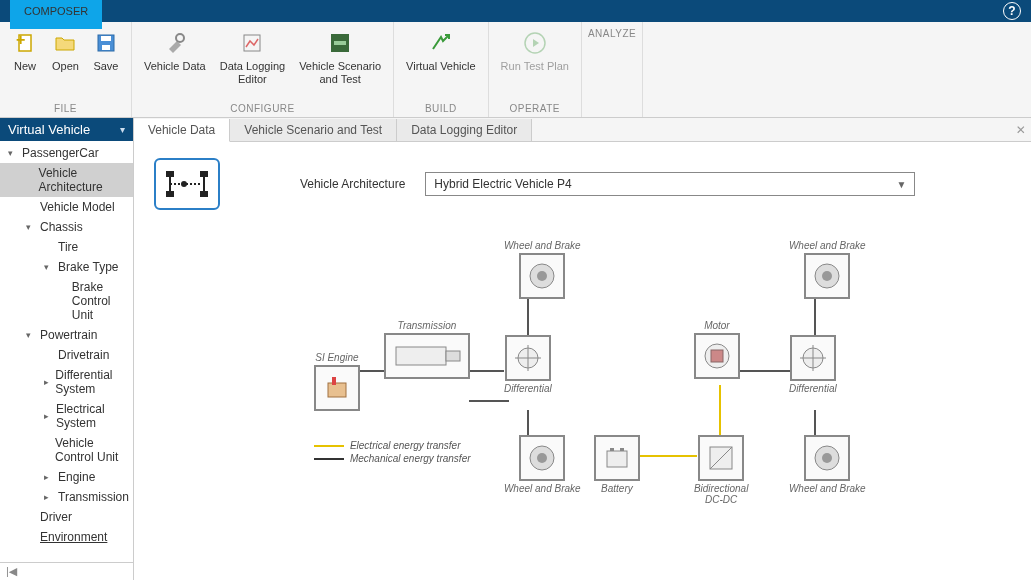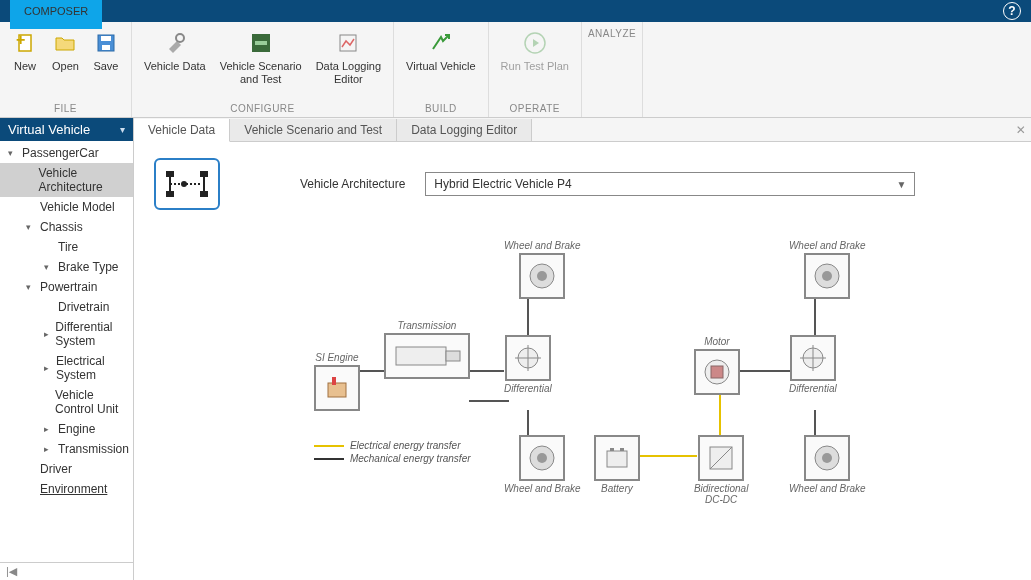--- a/index.html
+++ b/index.html
@@ -108,36 +108,36 @@
           <svg width="24" height="24">
               <path d="M6 18 L14 10 L18 14 L10 22" fill="#aaa"></path>
               <circle cx="17" cy="7" r="4" fill="none" stroke="#888" stroke-width="2"></circle>
             </svg>
         </div>
         <div class="lbl">Vehicle Data</div>
       </div>
       <div class="ribbon-btn">
         <div class="icon-box">
           <svg width="24" height="24">
+              <rect x="4" y="4" width="16" height="16" fill="none" stroke="#888"></rect>
+              <path d="M6 16 L10 10 L14 14 L18 8" fill="none" stroke="#d66" stroke-width="1.5"></path>
+            </svg>
+        </div>
+        <div class="lbl" style="white-space:pre-line">Data Logging
+Editor</div>
+      </div>
+      <div class="ribbon-btn">
+        <div class="icon-box">
+          <svg width="24" height="24">
               <rect x="3" y="3" width="18" height="18" fill="#3a6a3a"></rect>
               <rect x="6" y="10" width="12" height="4" fill="#9c9"></rect>
             </svg>
         </div>
         <div class="lbl" style="white-space:pre-line">Vehicle Scenario
 and Test</div>
-      </div>
-      <div class="ribbon-btn">
-        <div class="icon-box">
-          <svg width="24" height="24">
-              <rect x="4" y="4" width="16" height="16" fill="none" stroke="#888"></rect>
-              <path d="M6 16 L10 10 L14 14 L18 8" fill="none" stroke="#d66" stroke-width="1.5"></path>
-            </svg>
-        </div>
-        <div class="lbl" style="white-space:pre-line">Data Logging
-Editor</div>
       </div>
     </div>
     <div class="ribbon-group-label">CONFIGURE</div>
   </div>
 
   <div class="ribbon-group">
     <div class="ribbon-buttons">
       <div class="ribbon-btn">
         <div class="icon-box">
           <svg width="24" height="24">
@@ -194,20 +194,24 @@
           <span class="tree-toggle">▾</span>
           <span>Chassis</span>
         </div>
         <div class="tree-item" style="padding-left: 44px;">
           <span class="tree-toggle"></span>
           <span>Tire</span>
         </div>
         <div class="tree-item" style="padding-left: 44px;">
           <span class="tree-toggle">▾</span>
           <span>Brake Type</span>
+        </div>
+        <div class="tree-item" style="padding-left: 62px;">
+          <span class="tree-toggle"></span>
+          <span>Brake Control Unit</span>
         </div>
         <div class="tree-item" style="padding-left: 26px;">
           <span class="tree-toggle">▾</span>
           <span>Powertrain</span>
         </div>
         <div class="tree-item" style="padding-left: 44px;">
           <span class="tree-toggle"></span>
           <span>Drivetrain</span>
         </div>
         <div class="tree-item" style="padding-left: 44px;">
@@ -326,21 +330,21 @@
           <div class="box">
               <svg width="30" height="30">
                 <circle cx="15" cy="15" r="10" fill="#eee" stroke="#888"></circle>
                 <line x1="15" y1="2" x2="15" y2="28" stroke="#888"></line>
                 <line x1="2" y1="15" x2="28" y2="15" stroke="#888"></line>
               </svg>
             </div>
           <div class="cap below">Differential</div>
         </div>
 
-        <div class="dnode" style="left:380px; top:96px;">
+        <div class="dnode" style="left:380px; top:80px;">
           <div class="cap">Motor</div>
           <div class="box">
               <svg width="30" height="30">
                 <circle cx="15" cy="15" r="12" fill="#eee" stroke="#888"></circle>
                 <rect x="9" y="9" width="12" height="12" fill="#c88" stroke="#866"></rect>
               </svg>
             </div>
         </div>
         <div class="dnode" style="left:475px; top:95px;">
           <div class="box">

